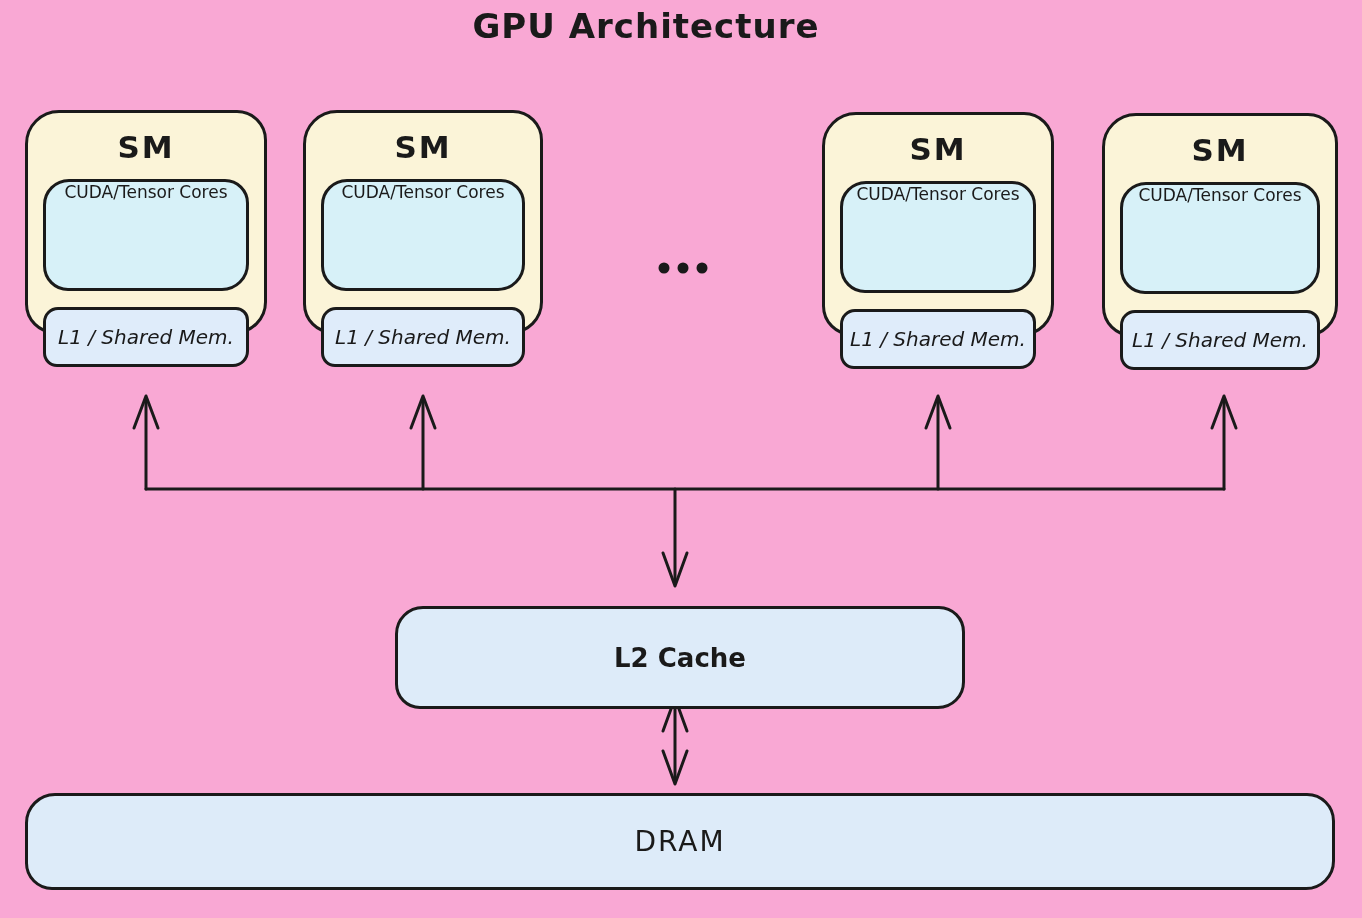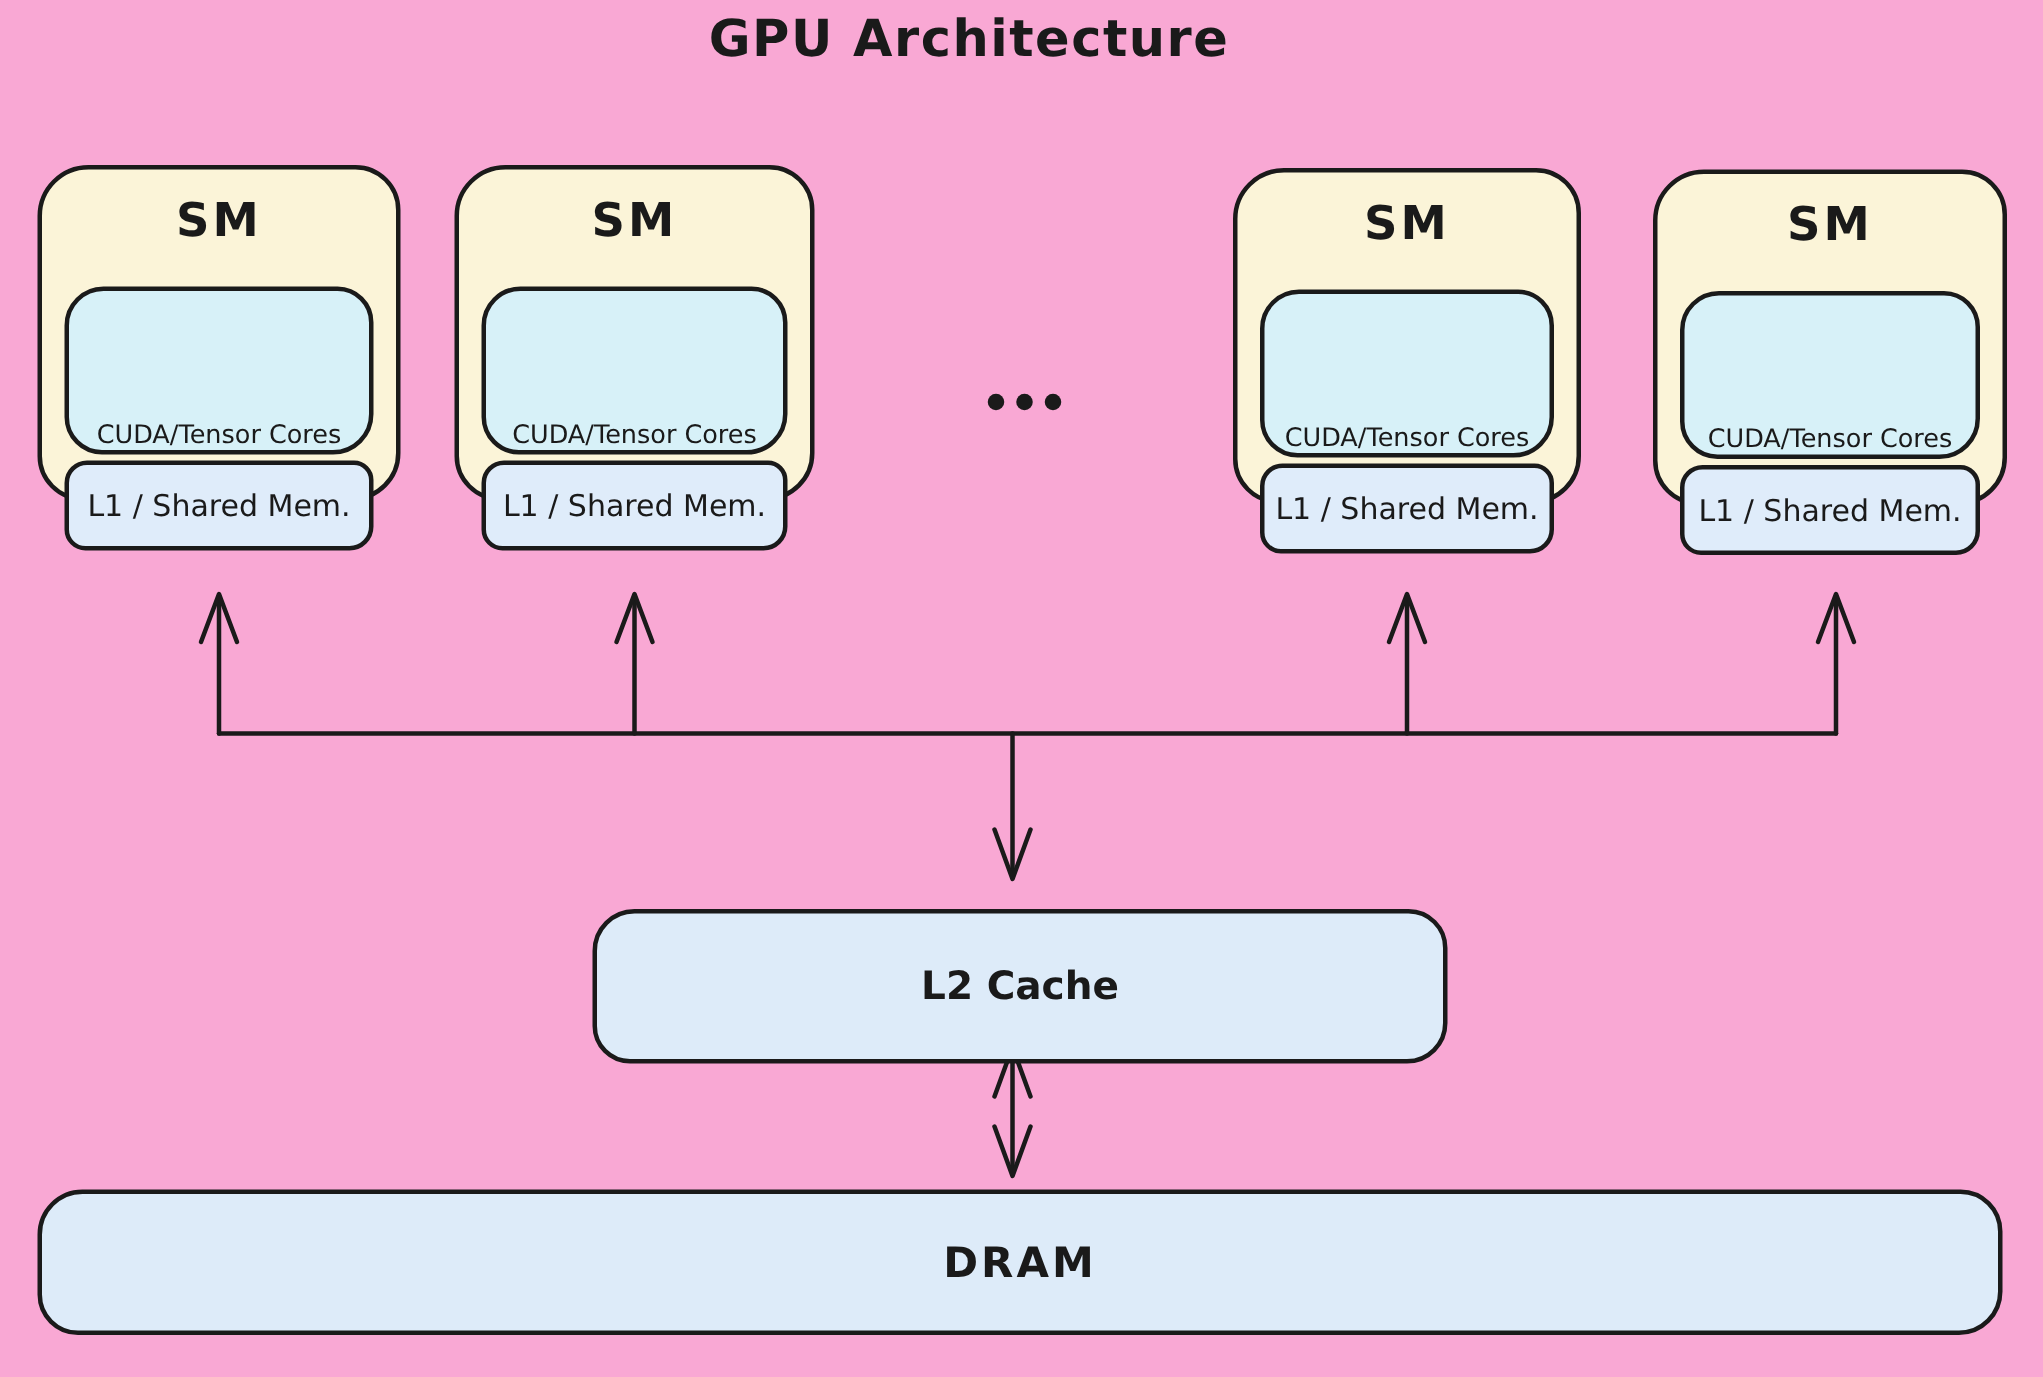--- a/index.html
+++ b/index.html
@@ -46,34 +46,34 @@
     font-weight:bold;
     letter-spacing:2px;
   }
   .cores-box{
     position:absolute;
     left:15px;right:15px;
     top:66px;height:112px;
     background:var(--cores-fill,#d7f1f8);
     border:3px solid var(--stroke,#1a1a1a);
     border-radius:26px 24px 27px 25px;
-    display:flex;align-items:flex-end;justify-content:center;
+    display:flex;align-items:flex-start;justify-content:center;
     box-sizing:border-box;
-    margin-top:12px;
   }
   .cores-box span{font-size:17px;white-space:nowrap;}
   .mem-box{
     position:absolute;
     left:15px;right:15px;
     top:194px;height:60px;
     background:var(--mem-fill,#dfecfa);
     border:3px solid var(--stroke,#1a1a1a);
     border-radius:15px 13px 16px 14px;
     display:flex;align-items:center;justify-content:center;
     box-sizing:border-box;
+    font-style:italic;
   }
   .mem-box span{font-size:20px;white-space:nowrap;}
   .ellipsis{
     position:absolute;
     left:683px;top:268px;
     transform:translate(-50%,-50%);
     display:flex;gap:8px;
     z-index:1;
   }
   .ellipsis .dot{
@@ -99,21 +99,21 @@
   .dram{
     position:absolute;
     left:25px;top:793px;width:1310px;height:97px;
     background:var(--cache-fill,#ddebf9);
     border:3.5px solid var(--stroke,#1a1a1a);
     border-radius:30px 28px 29px 27px;
     display:flex;align-items:center;justify-content:center;
     box-sizing:border-box;
     z-index:1;
   }
-  .dram span{font-size:28px;font-weight:bold;letter-spacing:2px;}
+  .dram span{font-size:28px;font-weight:normal;letter-spacing:2px;}
 </style>
 </head>
 <body>
 
 <div class="canvas">
 
   <h1 class="title">GPU Architecture</h1>
 
   <svg class="connectors" width="1362" height="918" viewBox="0 0 1362 918">
 

